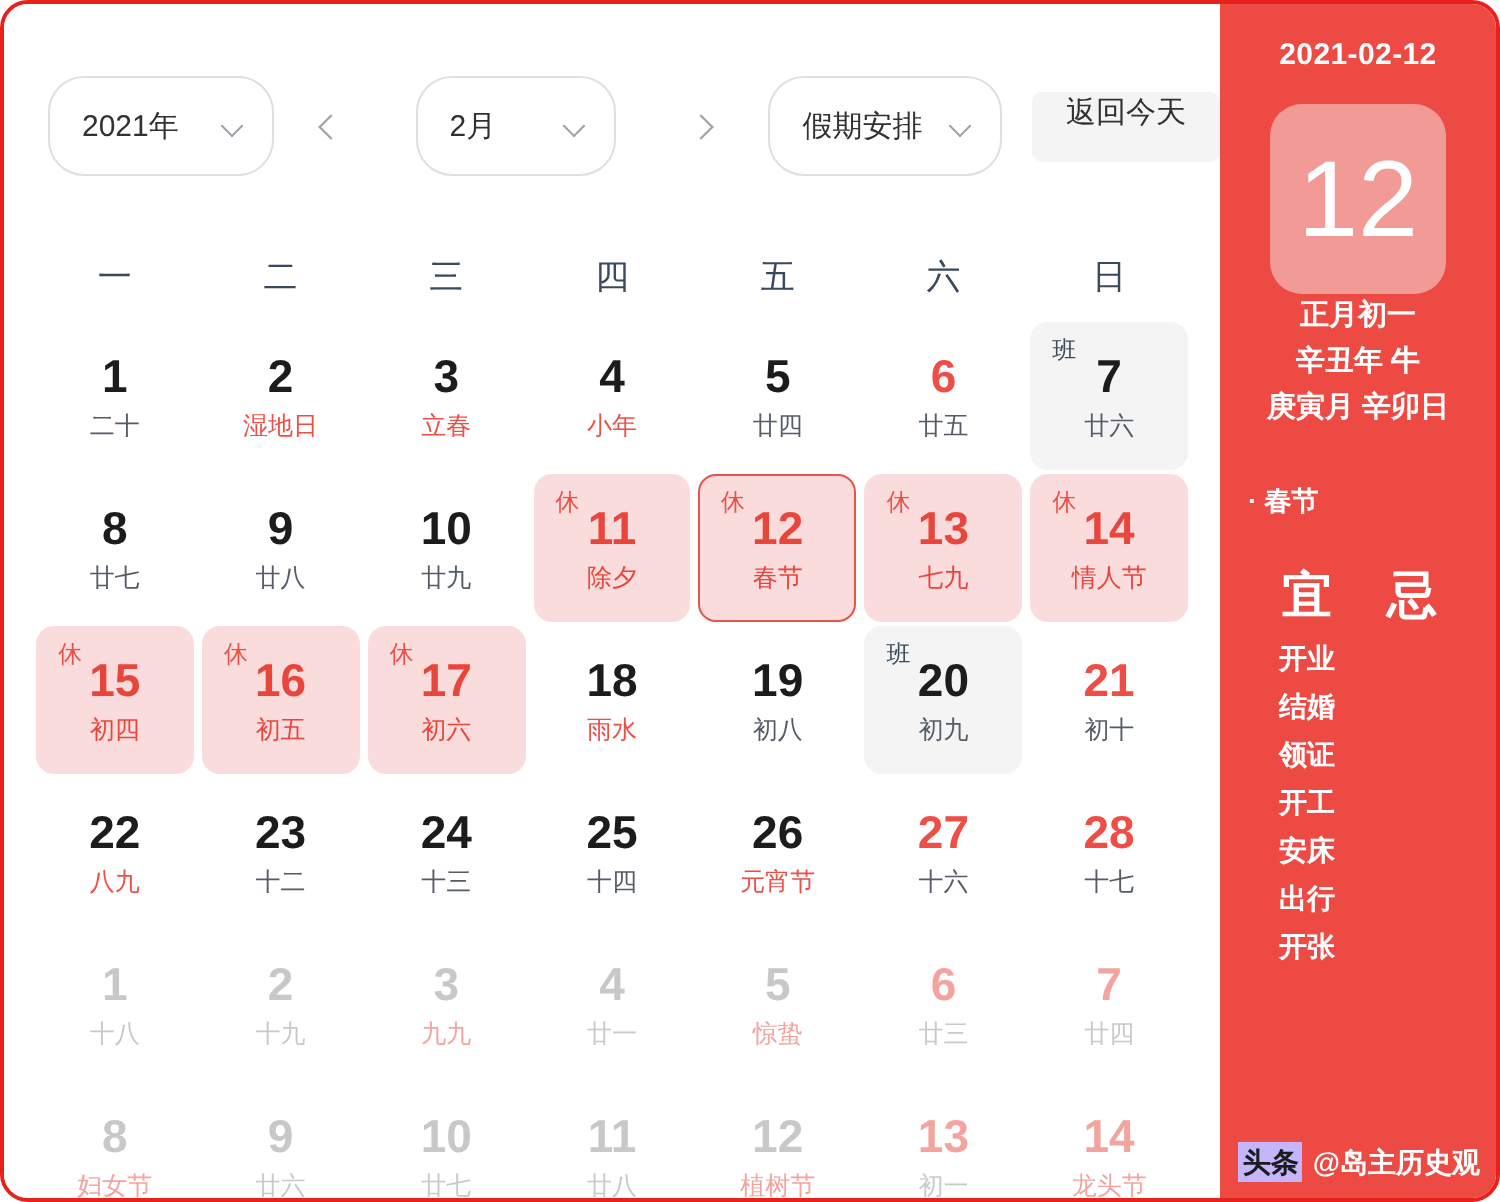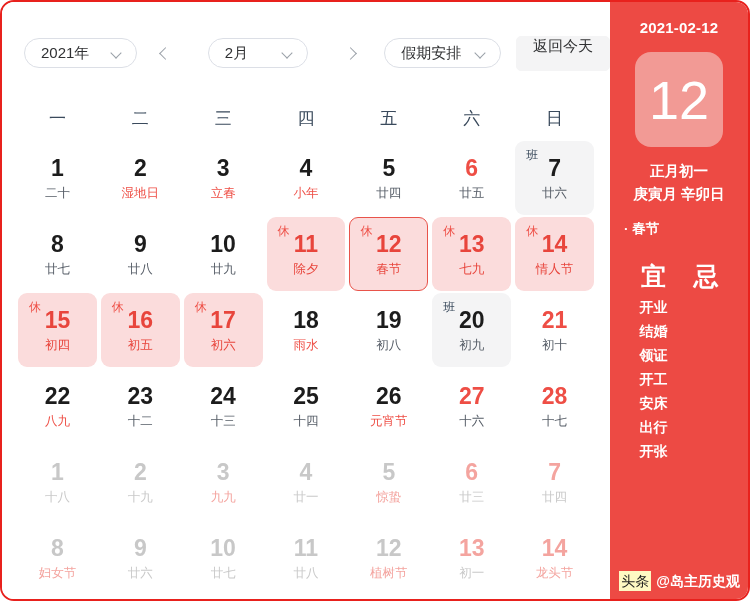--- a/index.html
+++ b/index.html
@@ -32,21 +32,21 @@
   .toolbar {
     display: flex;
     align-items: center;
     padding: 18px 0 0 22px;
     gap: 0;
   }
   .select-box {
     display: inline-flex;
     align-items: center;
     justify-content: space-between;
-    height: 30px;
+    height: 50px;
     border: 1px solid #dcdfe6;
     border-radius: 18px;
     background: #fff;
     padding: 0 13px 0 16px;
     font-size: 15px;
     color: #303133;
     cursor: pointer;
     white-space: nowrap;
   }
   .select-box .sel-label { margin-right: 14px; }
@@ -201,31 +201,30 @@
     align-items: center;
     justify-content: center;
   }
   .big-day {
     font-size: 54px;
     line-height: 56px;
     color: #ffffff;
     font-weight: normal;
   }
   .lunar-lines {
-    margin-top: 13px;
     text-align: center;
   }
   .lunar-lines div {
     font-size: 14.5px;
     line-height: 23px;
     font-weight: bold;
     white-space: nowrap;
   }
   .festival-row {
-    margin-top: 14px;
+    margin-top: 26px;
     width: 100%;
     padding-left: 14px;
     font-size: 13.5px;
     line-height: 18px;
     font-weight: bold;
   }
   .yiji {
     margin-top: 22px;
     width: 100%;
     display: flex;
@@ -249,24 +248,24 @@
   .watermark {
     position: absolute;
     right: 8px;
     bottom: 8px;
     display: flex;
     align-items: center;
     gap: 5px;
     white-space: nowrap;
   }
   .wm-logo {
-    background: #fef9c3;
+    background: #c4b5fd;
     color: #1c1c1c;
     font-size: 14px;
-    font-weight: normal;
+    font-weight: bold;
     line-height: 18px;
     padding: 1px 2px;
   }
   .wm-name {
     color: #ffffff;
     font-size: 14px;
     font-weight: bold;
     line-height: 18px;
   }
 </style>
@@ -523,20 +522,21 @@
   <div class="detail-pane">
 
     <div class="detail-date">2021-02-12</div>
 
     <div class="big-tile">
       <span class="big-day">12</span>
     </div>
 
     <div class="lunar-lines">
       <div>正月初一</div>
+      <div>辛丑年 牛</div>
       <div>庚寅月 辛卯日</div>
     </div>
 
     <div class="festival-row">· 春节</div>
 
     <div class="yiji">
       <div class="yiji-col">
         <div class="yiji-head">宜</div>
         <ul>
             <li>开业</li>

